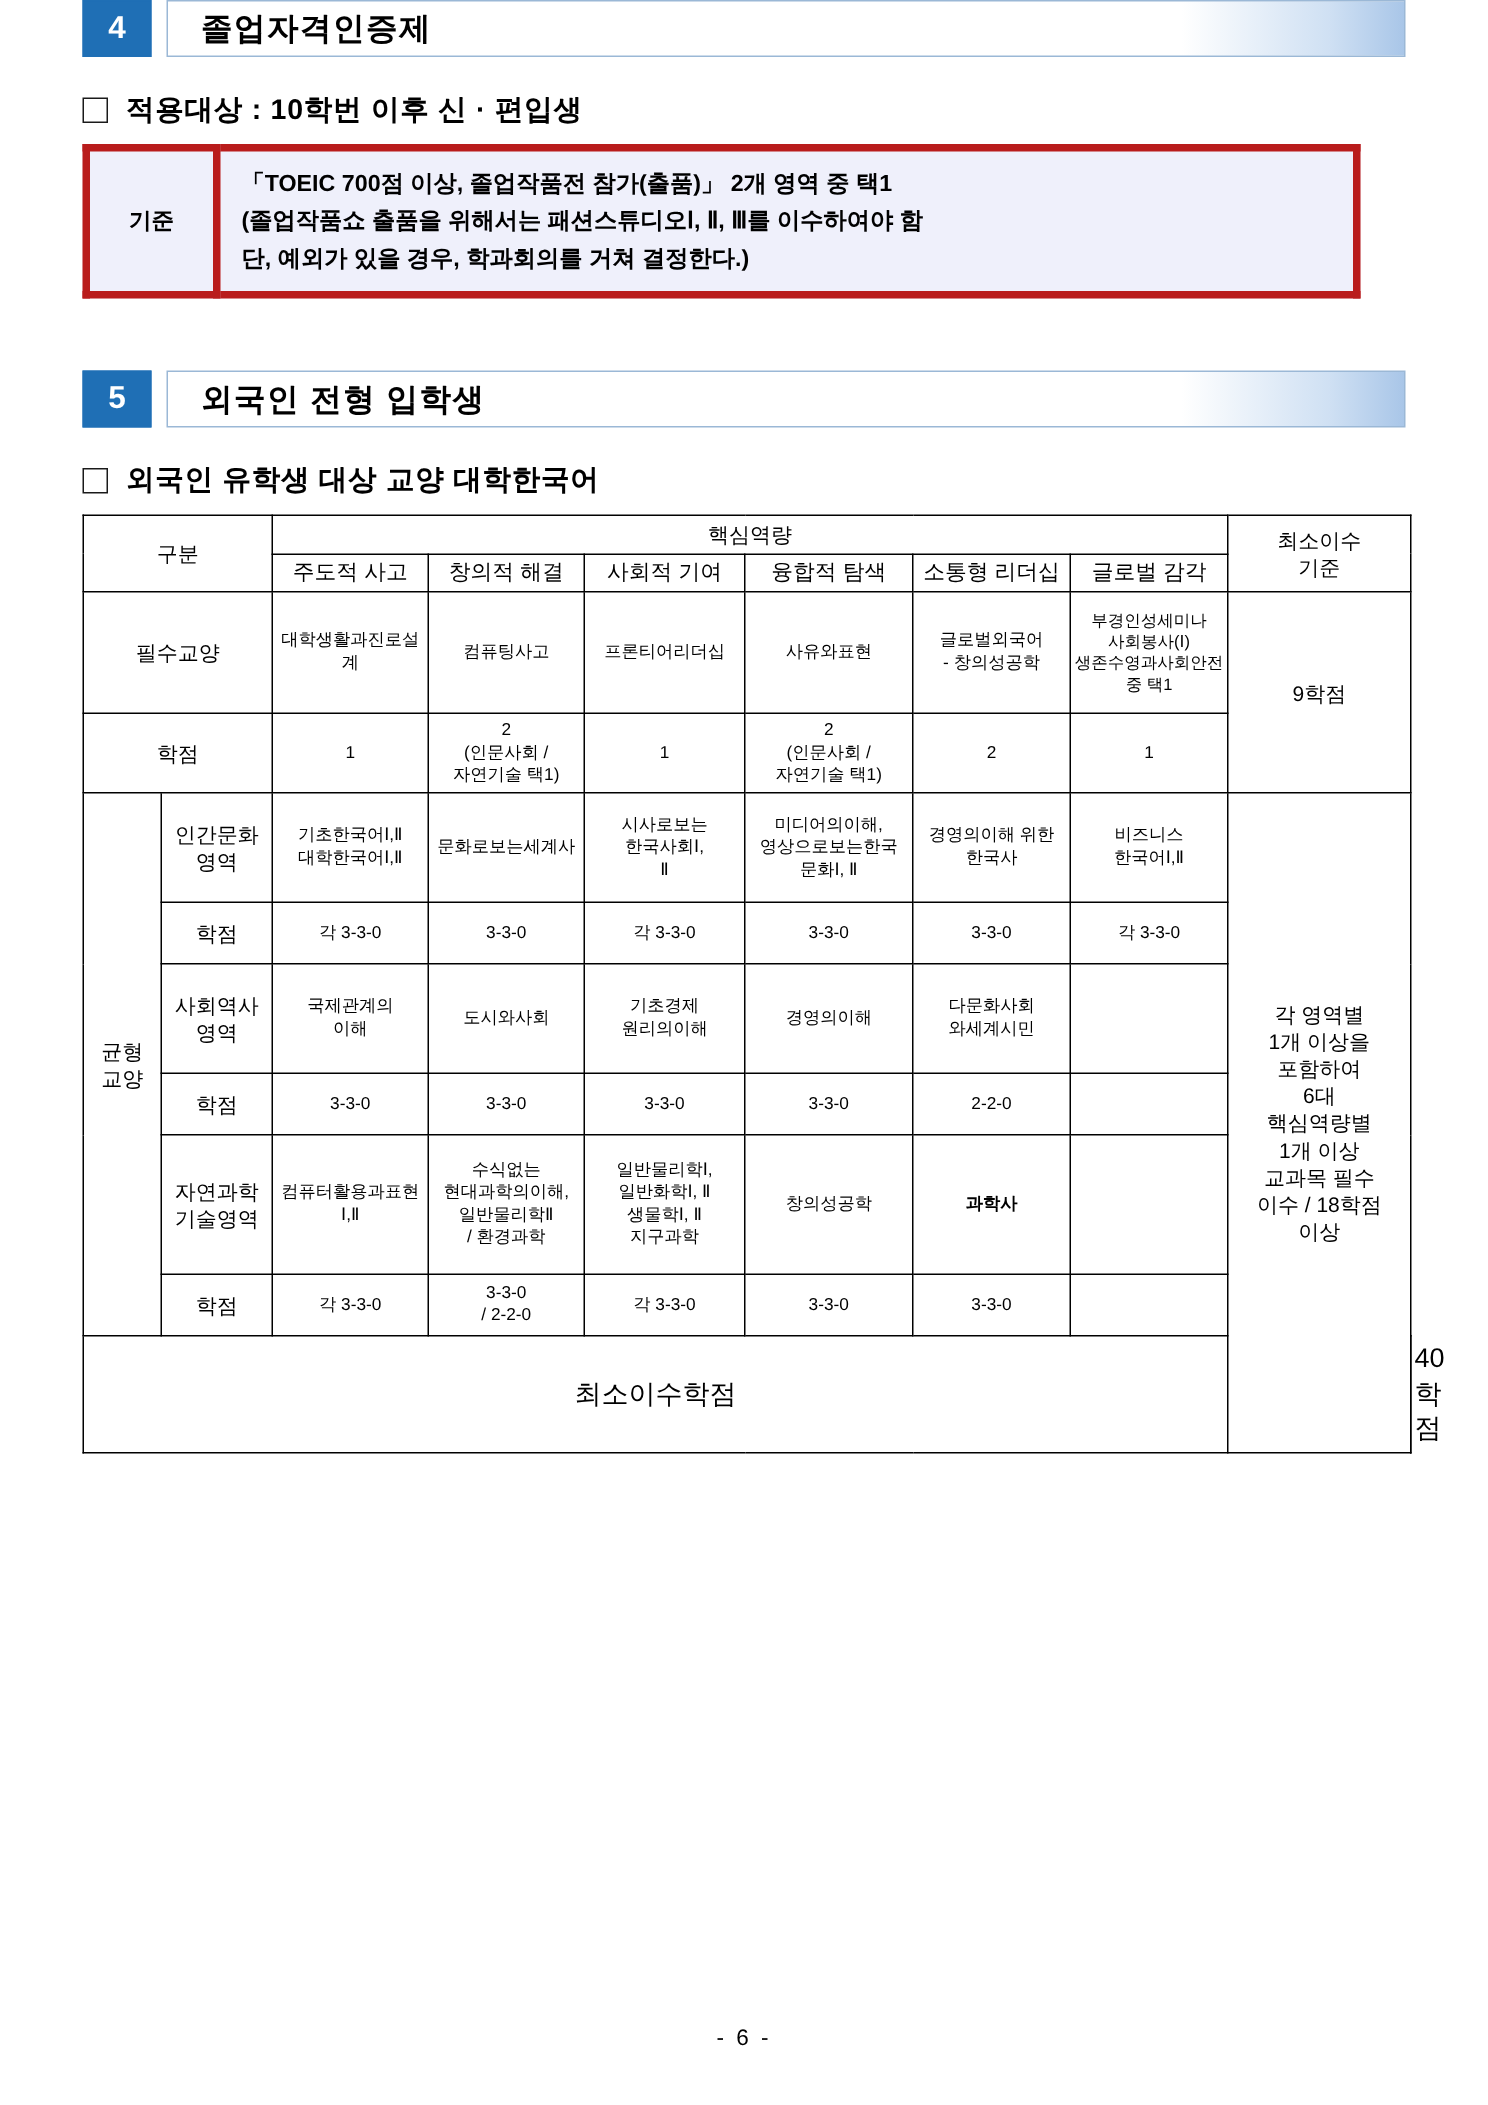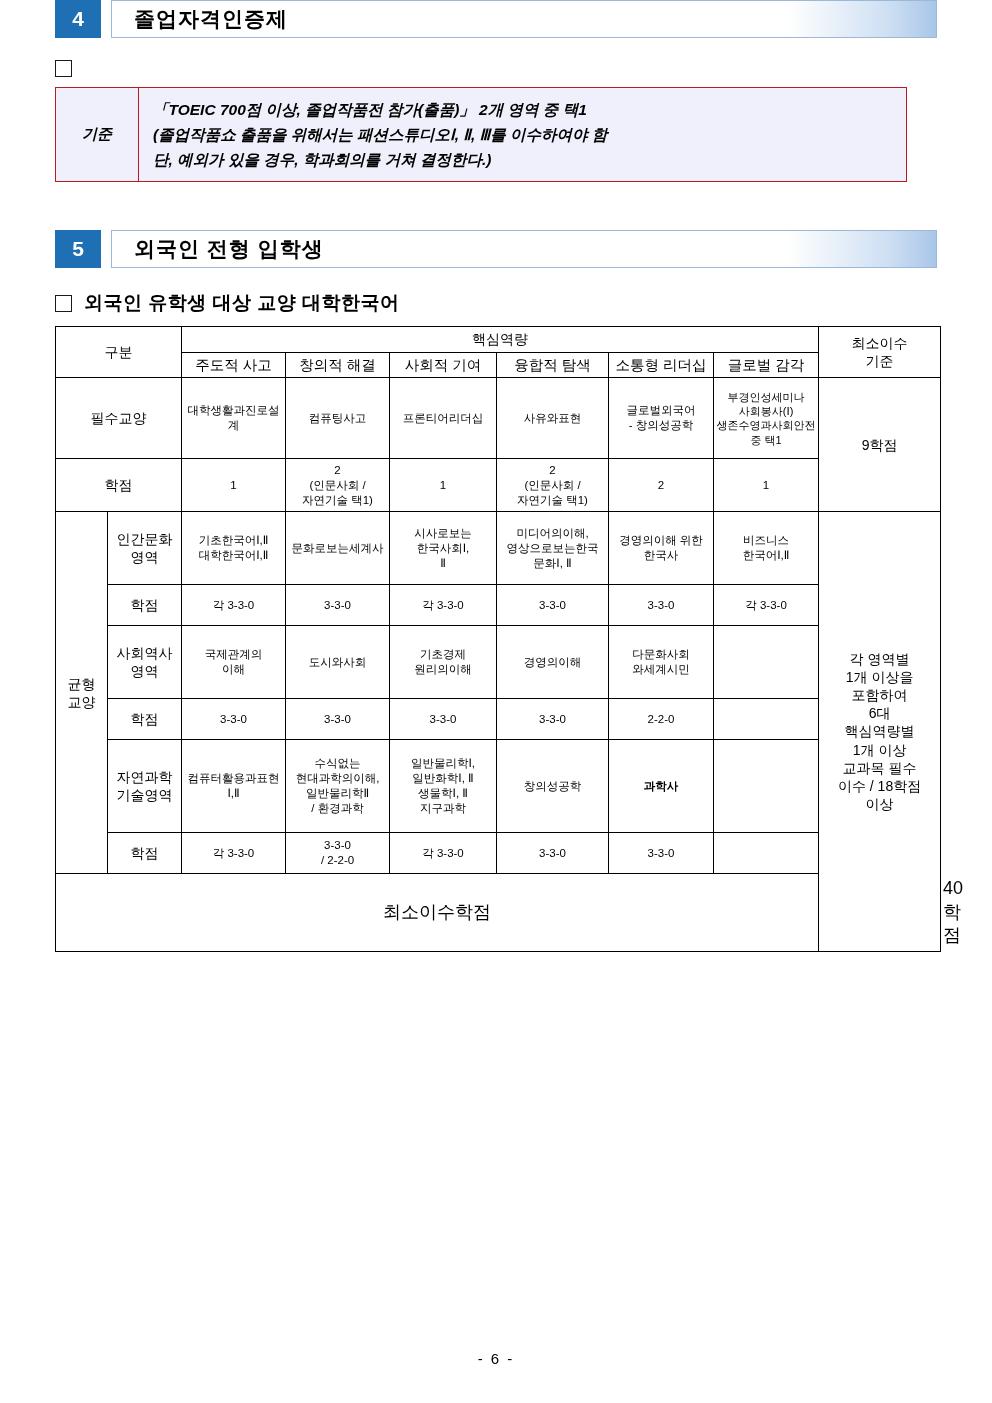--- a/index.html
+++ b/index.html
@@ -77,23 +77,22 @@
   }
 
   
   .criteria-table {
     margin: 6px 0 0 55px;
     width: 852px;
     border-collapse: collapse;
     background: #eff0fb;
   }
   .criteria-table td {
-    border: 1px solid #b91c1c;
+    border: 5px solid #b91c1c;
     vertical-align: middle;
-    font-style: italic;
   }
   .criteria-label {
     width: 80px;
     text-align: center;
     font-size: 15px;
     font-weight: bold;
     background: #eff0fb;
   }
   .criteria-body {
     padding: 9px 14px;
@@ -154,20 +153,21 @@
 
   <div class="section-head">
     <div class="section-num">4</div>
     <div class="section-title-bar">
       <span>졸업자격인증제</span>
     </div>
   </div>
 
   <div class="sub-head">
     <div class="checkbox"></div>
+    <div class="sub-head-text">적용대상 : 10학번 이후 신 · 편입생</div>
   </div>
 
   <table class="criteria-table">
     <tbody>
         <tr>
       <td class="criteria-label">기준</td>
       <td class="criteria-body">
         <div>「TOEIC 700점 이상, 졸업작품전 참가(출품)」 2개 영역 중 택1</div>
         <div>(졸업작품쇼 출품을 위해서는 패션스튜디오Ⅰ, Ⅱ, Ⅲ를 이수하여야 함</div>
         <div>단, 예외가 있을 경우, 학과회의를 거쳐 결정한다.)</div>

